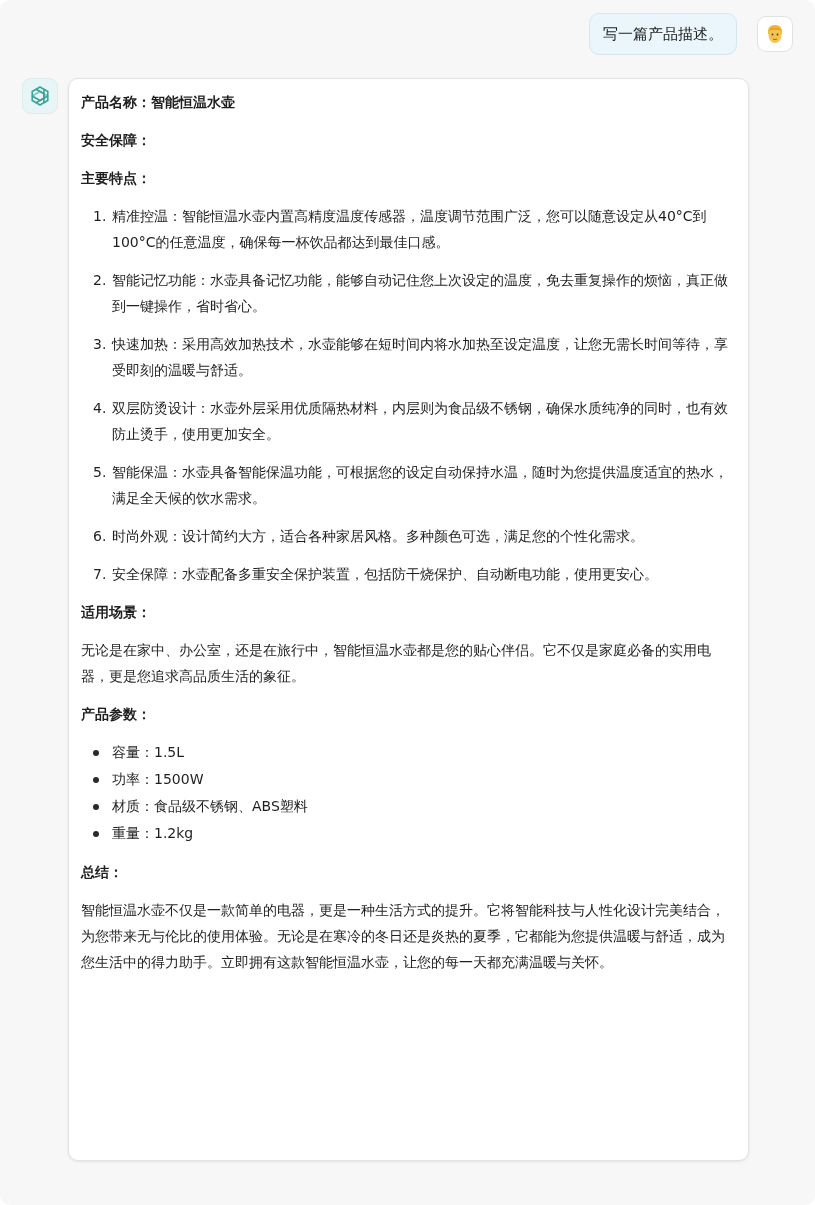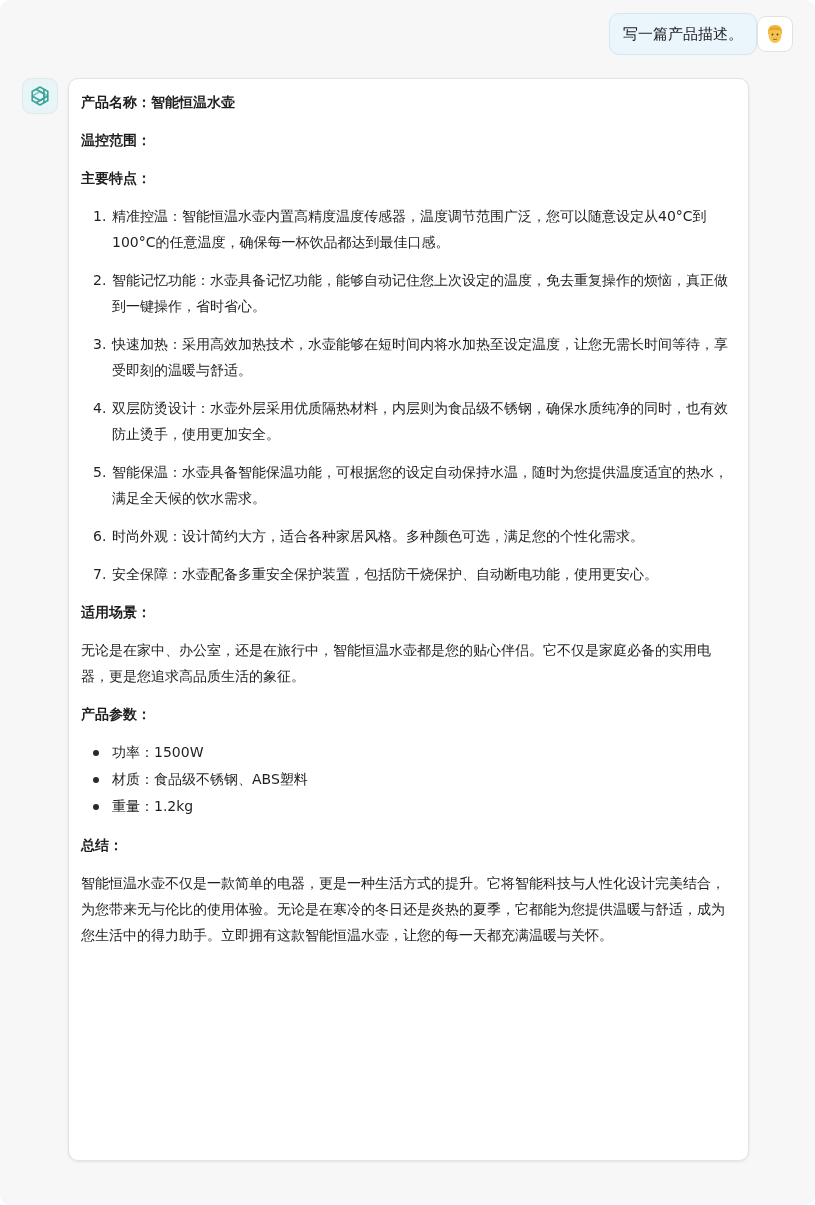--- a/index.html
+++ b/index.html
@@ -12,21 +12,21 @@
   }
   .frame {
     position: absolute; left: 0; top: 0;
     width: 815px; height: 1205px;
     background: #f7f7f7;
     border-radius: 10px;
   }
   
   .user-row {
     position: absolute; top: 13px; right: 22px;
-    display: flex; align-items: center; gap: 0; padding-left: 44px;
+    display: flex; align-items: center; gap: 20px; padding-left: 44px;
   }
   .user-bubble {
     background: #eaf6fc;
     border: 1px solid #d5e6ee;
     border-radius: 10px;
     padding: 11px 13px;
     font-size: 15px;
     line-height: 18px;
     color: #222;
     height: 42px;
@@ -111,38 +111,39 @@
         <path d="M-7.8 0 L0 -4.5 L7.8 0" opacity="0.6"></path>
       </g>
     </svg>
   </div>
 
   <div class="bot-card">
     <div class="heading">
       <span>产品名称：</span><span>智能恒温水壶</span>
     </div>
 
-    <div class="heading">温控范围：</div>
+    <div class="heading">安全保障：</div>
 
     <div class="heading">主要特点：</div>
     <ol class="features">
       <li><span class="num">1.</span><span class="bold">精准控温</span><span>：</span><span>智能恒温水壶内置高精度温度传感器，温度调节范围广泛，您可以随意设定从40°C到100°C的任意温度，确保每一杯饮品都达到最佳口感。</span></li>
       <li><span class="num">2.</span><span class="bold">智能记忆功能</span><span>：</span><span>水壶具备记忆功能，能够自动记住您上次设定的温度，免去重复操作的烦恼，真正做到一键操作，省时省心。</span></li>
       <li><span class="num">3.</span><span class="bold">快速加热</span><span>：</span><span>采用高效加热技术，水壶能够在短时间内将水加热至设定温度，让您无需长时间等待，享受即刻的温暖与舒适。</span></li>
       <li><span class="num">4.</span><span class="bold">双层防烫设计</span><span>：</span><span>水壶外层采用优质隔热材料，内层则为食品级不锈钢，确保水质纯净的同时，也有效防止烫手，使用更加安全。</span></li>
       <li><span class="num">5.</span><span class="bold">智能保温</span><span>：</span><span>水壶具备智能保温功能，可根据您的设定自动保持水温，随时为您提供温度适宜的热水，满足全天候的饮水需求。</span></li>
       <li><span class="num">6.</span><span class="bold">时尚外观</span><span>：</span><span>设计简约大方，适合各种家居风格。多种颜色可选，满足您的个性化需求。</span></li>
       <li><span class="num">7.</span><span class="bold">安全保障</span><span>：</span><span>水壶配备多重安全保护装置，包括防干烧保护、自动断电功能，使用更安心。</span></li>
     </ol>
 
     <div class="heading">适用场景：</div>
     <div class="para">无论是在家中、办公室，还是在旅行中，智能恒温水壶都是您的贴心伴侣。它不仅是家庭必备的实用电器，更是您追求高品质生活的象征。</div>
 
     <div class="heading">产品参数：</div>
     <ul class="specs">
+      <li><span class="dot"></span><span>容量：1.5L</span></li>
       <li><span class="dot"></span><span>功率：1500W</span></li>
       <li><span class="dot"></span><span>材质：食品级不锈钢、ABS塑料</span></li>
       <li><span class="dot"></span><span>重量：1.2kg</span></li>
     </ul>
 
     <div class="heading">总结：</div>
     <div class="para">智能恒温水壶不仅是一款简单的电器，更是一种生活方式的提升。它将智能科技与人性化设计完美结合，为您带来无与伦比的使用体验。无论是在寒冷的冬日还是炎热的夏季，它都能为您提供温暖与舒适，成为您生活中的得力助手。立即拥有这款智能恒温水壶，让您的每一天都充满温暖与关怀。</div>
   </div>
 </div>
 

